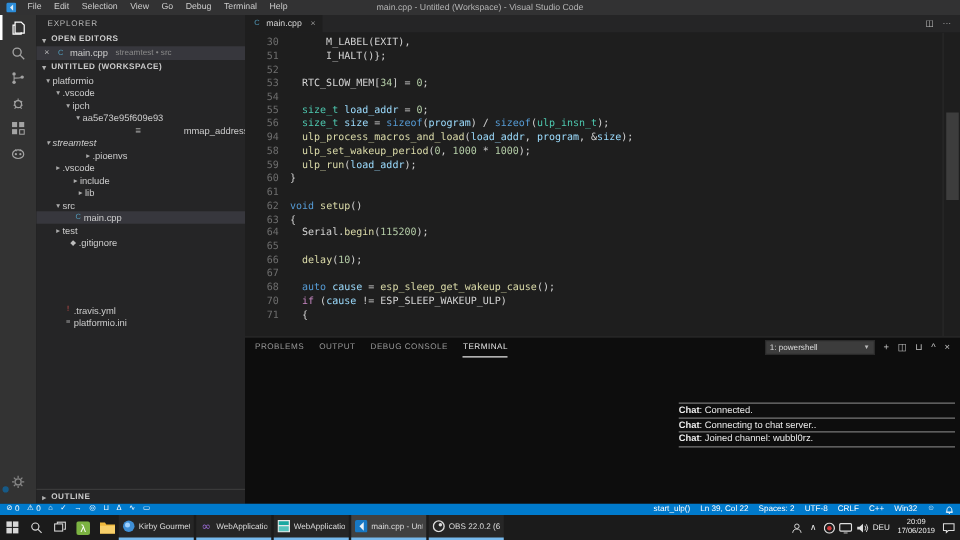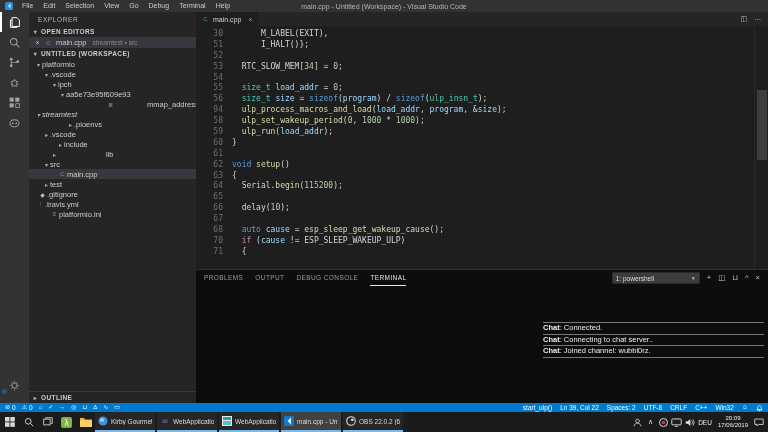--- a/index.html
+++ b/index.html
@@ -218,43 +218,43 @@
           <span>.pioenvs</span>
         </div>
         <div class="tree-row" style="padding-left: 14px;">
           <span class="chev">▸</span>
           <span>.vscode</span>
         </div>
         <div class="tree-row" style="padding-left: 28px;">
           <span class="chev">▸</span>
           <span>include</span>
         </div>
-        <div class="tree-row" style="padding-left: 22px; gap: 48px;">
+        <div class="tree-row" style="padding-left: 32px;">
           <span class="chev">▸</span>
           <span>lib</span>
         </div>
         <div class="tree-row" style="padding-left: 14px;">
           <span class="chev">▾</span>
           <span>src</span>
         </div>
         <div class="tree-row selected" style="padding-left: 22px;">
           <span class="chev"></span>
           <span class="icon fi" style="color: rgb(81, 154, 186);">C</span>
           <span>main.cpp</span>
         </div>
         <div class="tree-row" style="padding-left: 14px;">
           <span class="chev">▸</span>
           <span>test</span>
         </div>
-        <div class="tree-row" style="padding-left: 2px;">
+        <div class="tree-row" style="padding-left: 18px;">
           <span class="chev"></span>
           <span class="icon fi" style="color: rgb(189, 189, 189);">◆</span>
           <span>.gitignore</span>
         </div>
-        <div class="tree-row" style="">
+        <div class="tree-row" style="padding-left: 14px; margin-top: 44px;">
           <span class="chev"></span>
           <span class="icon fi" style="color: rgb(217, 83, 79);">!</span>
           <span>.travis.yml</span>
         </div>
         <div class="tree-row" style="padding-left: 14px;">
           <span class="chev"></span>
           <span class="icon fi" style="color: rgb(158, 158, 158);">≡</span>
           <span>platformio.ini</span>
         </div>
       </div>

